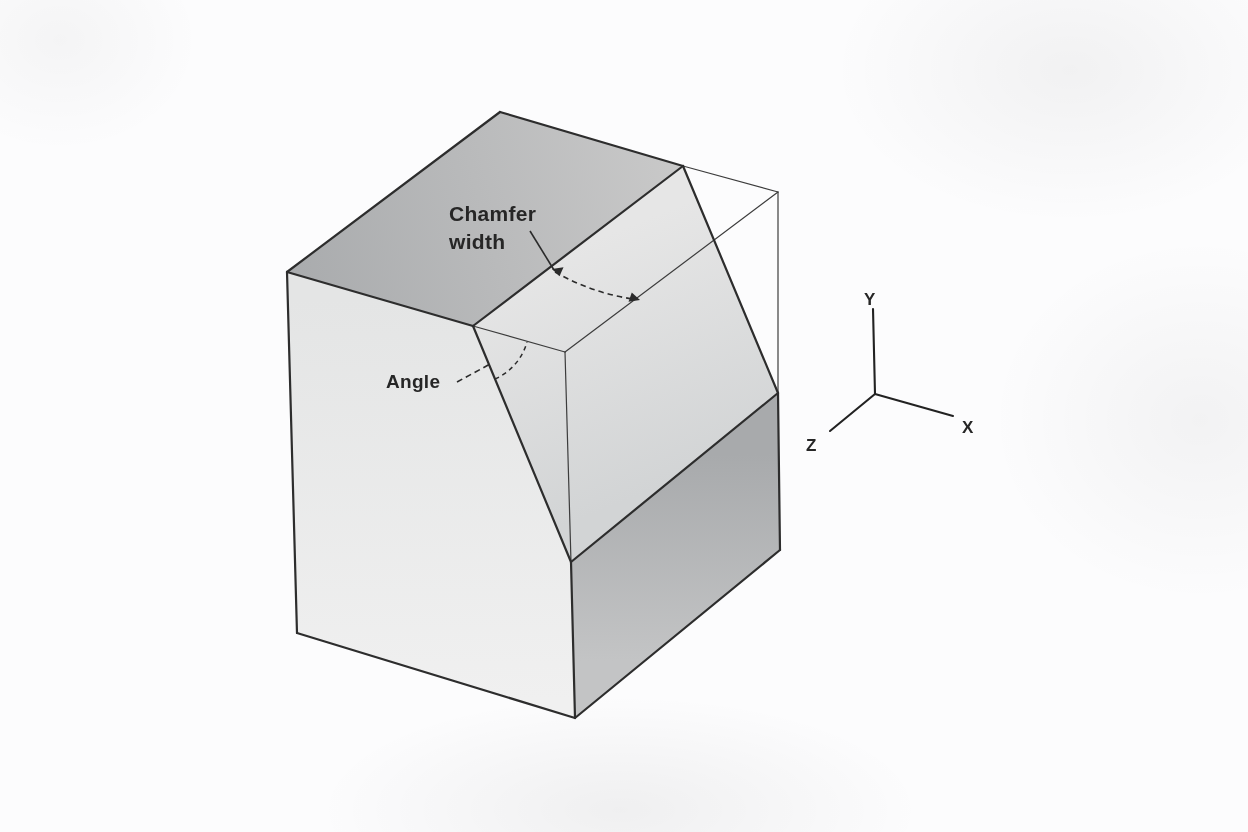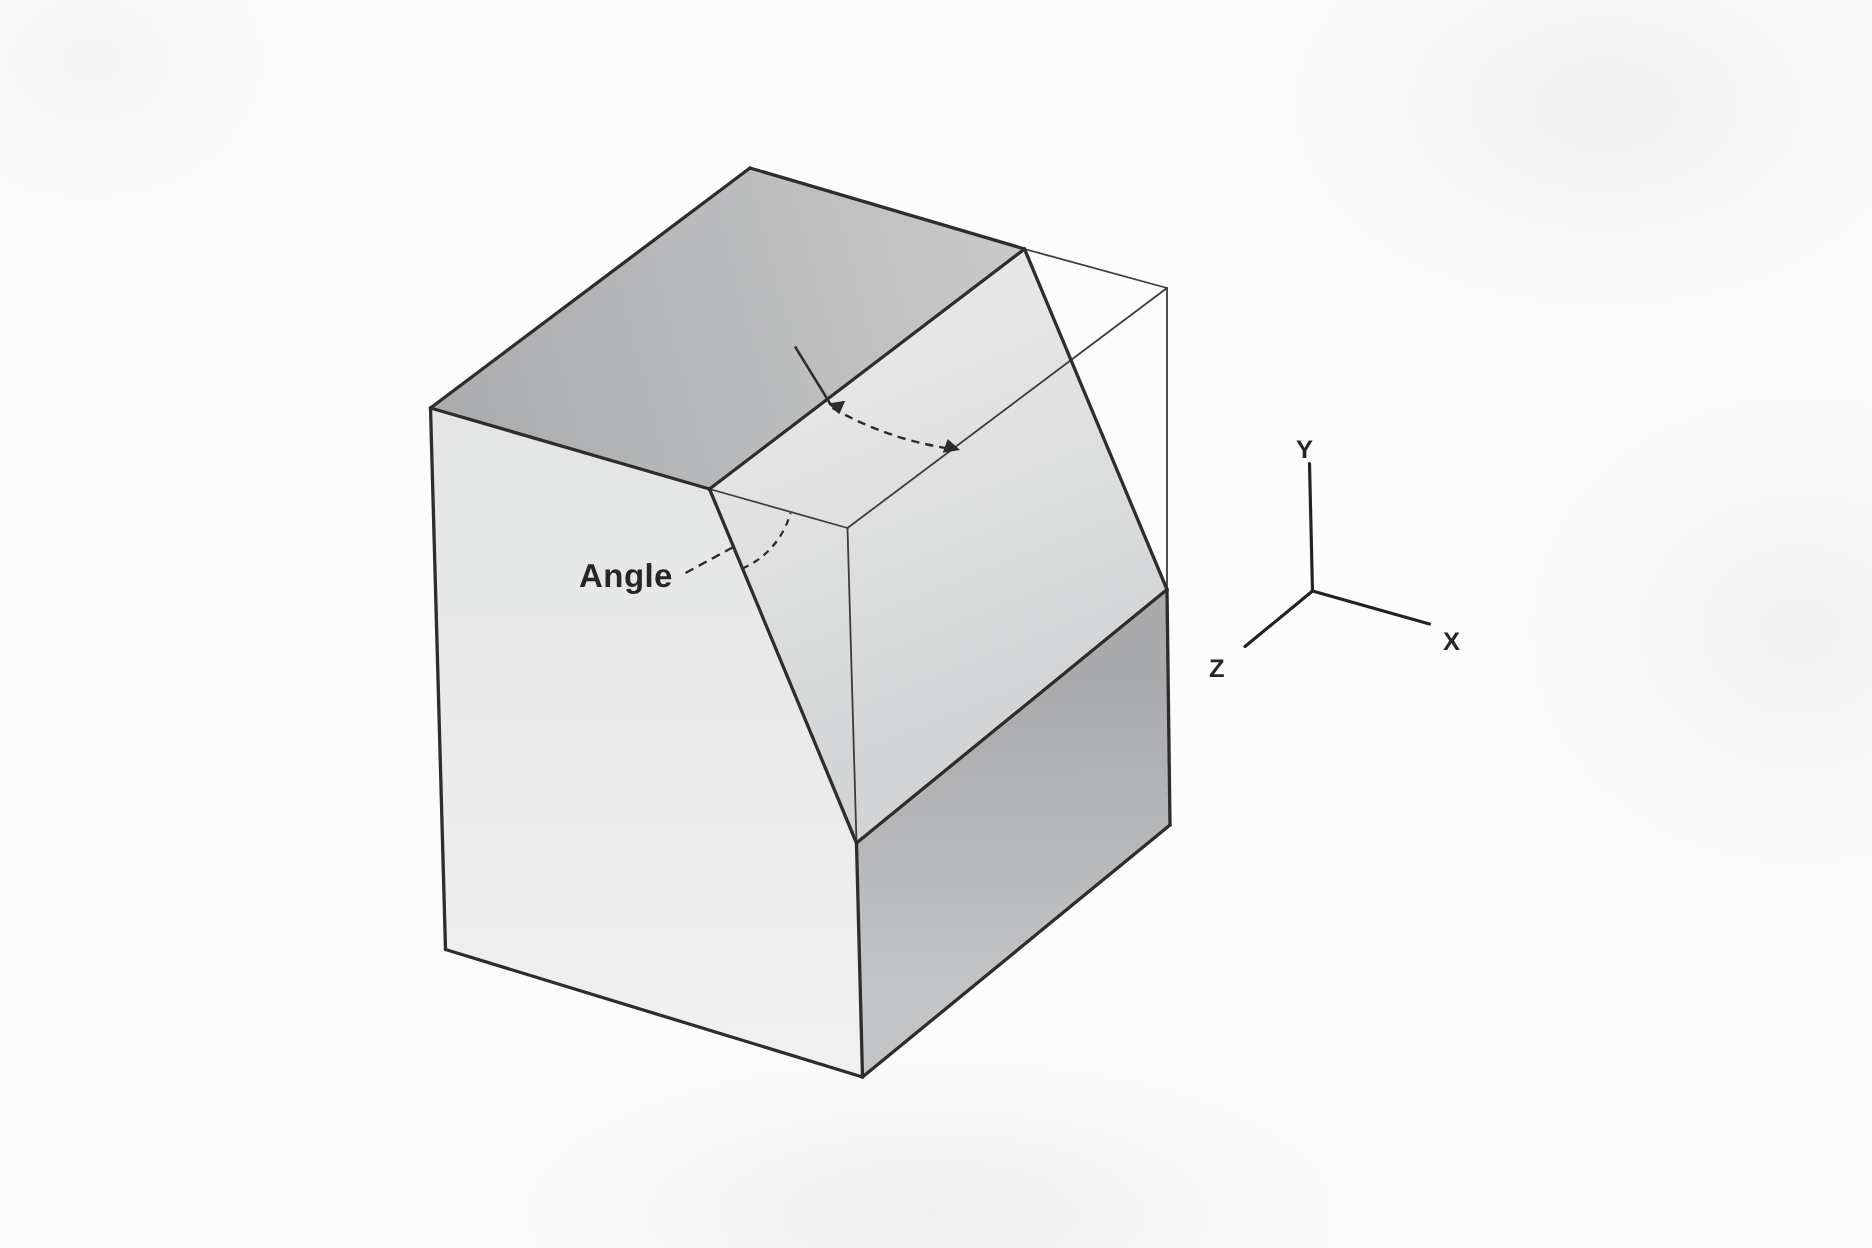--- a/index.html
+++ b/index.html
@@ -24,21 +24,21 @@
     white-space: nowrap;
     user-select: none;
   }
   .lbl-chamfer-width {
     left: 449px; top: 200px;
     font-size: 21px; line-height: 28px;
     letter-spacing: 0.3px;
   }
   .lbl-angle {
     left: 386px; top: 371px;
-    font-size: 22px; letter-spacing: 0.3px; text-align: center;
+    font-size: 19px; letter-spacing: 0.3px; text-align: center;
   }
   .lbl-axis { font-size: 17px; letter-spacing: 0.5px; }
   .lbl-axis-y { left: 864px; top: 290px; }
   .lbl-axis-x { left: 962px; top: 418px; }
   .lbl-axis-z { left: 806px; top: 436px; }
 </style>
 </head>
 <body>
 
 <div class="stage">
@@ -86,19 +86,23 @@
       <path d="M 555 272 Q 592 293 633 299" fill="none" stroke="#2b2b2b" stroke-width="1.6" stroke-dasharray="5.5,4"></path>
       <polygon points="640,300 628.5,301.8 631.8,292.6" fill="#2b2b2b"></polygon>
       <polygon points="552,269 563.5,267.2 559.5,276.2" fill="#2b2b2b"></polygon>
       <path d="M 457 382 L 492 363" fill="none" stroke="#2b2b2b" stroke-width="1.6" stroke-dasharray="6,4"></path>
       <path d="M 495 379 A 57 57 0 0 0 527 342" fill="none" stroke="#2b2b2b" stroke-width="1.5" stroke-dasharray="4.5,3.8"></path>
       <line x1="875" y1="394" x2="873" y2="309" stroke="#222222" stroke-width="2.1" stroke-linecap="round"></line>
       <line x1="875" y1="394" x2="953" y2="416" stroke="#222222" stroke-width="2.1" stroke-linecap="round"></line>
       <line x1="875" y1="394" x2="830" y2="431" stroke="#222222" stroke-width="2.1" stroke-linecap="round"></line>
     </svg>
 
+  <div class="hud-label lbl-chamfer-width">
+    <div>Chamfer</div>
+    <div>width</div>
+  </div>
 
   <div class="hud-label lbl-angle">Angle</div>
 
   <div class="hud-label lbl-axis lbl-axis-y">Y</div>
   <div class="hud-label lbl-axis lbl-axis-x">X</div>
   <div class="hud-label lbl-axis lbl-axis-z">Z</div>
 </div>
 
 </body></html>

